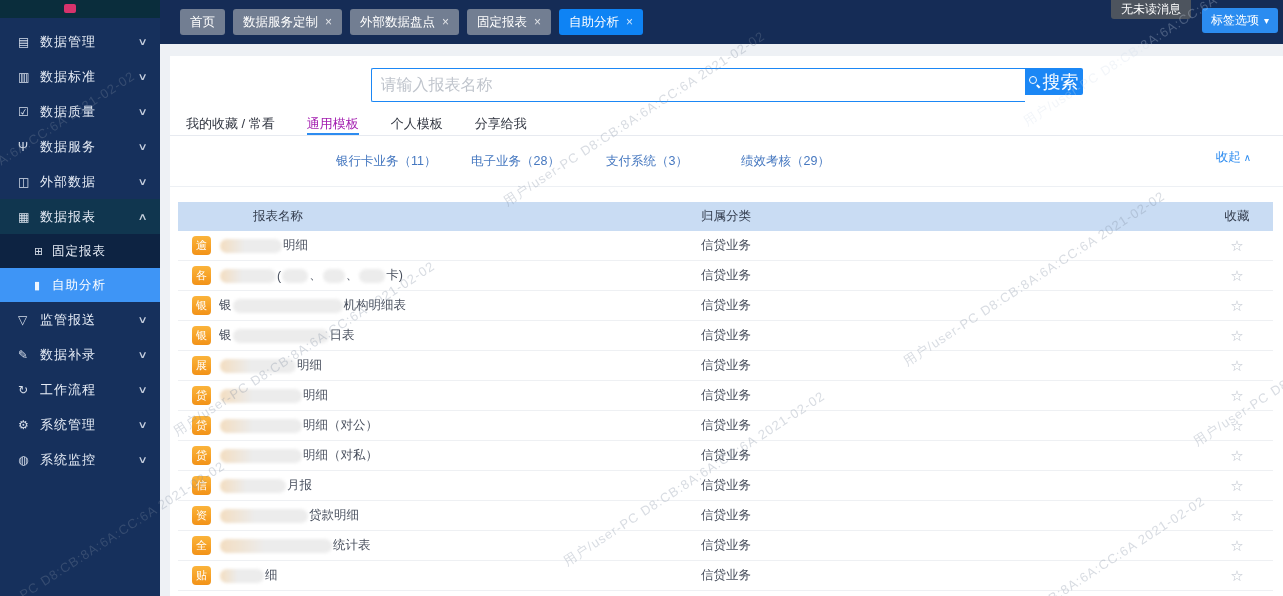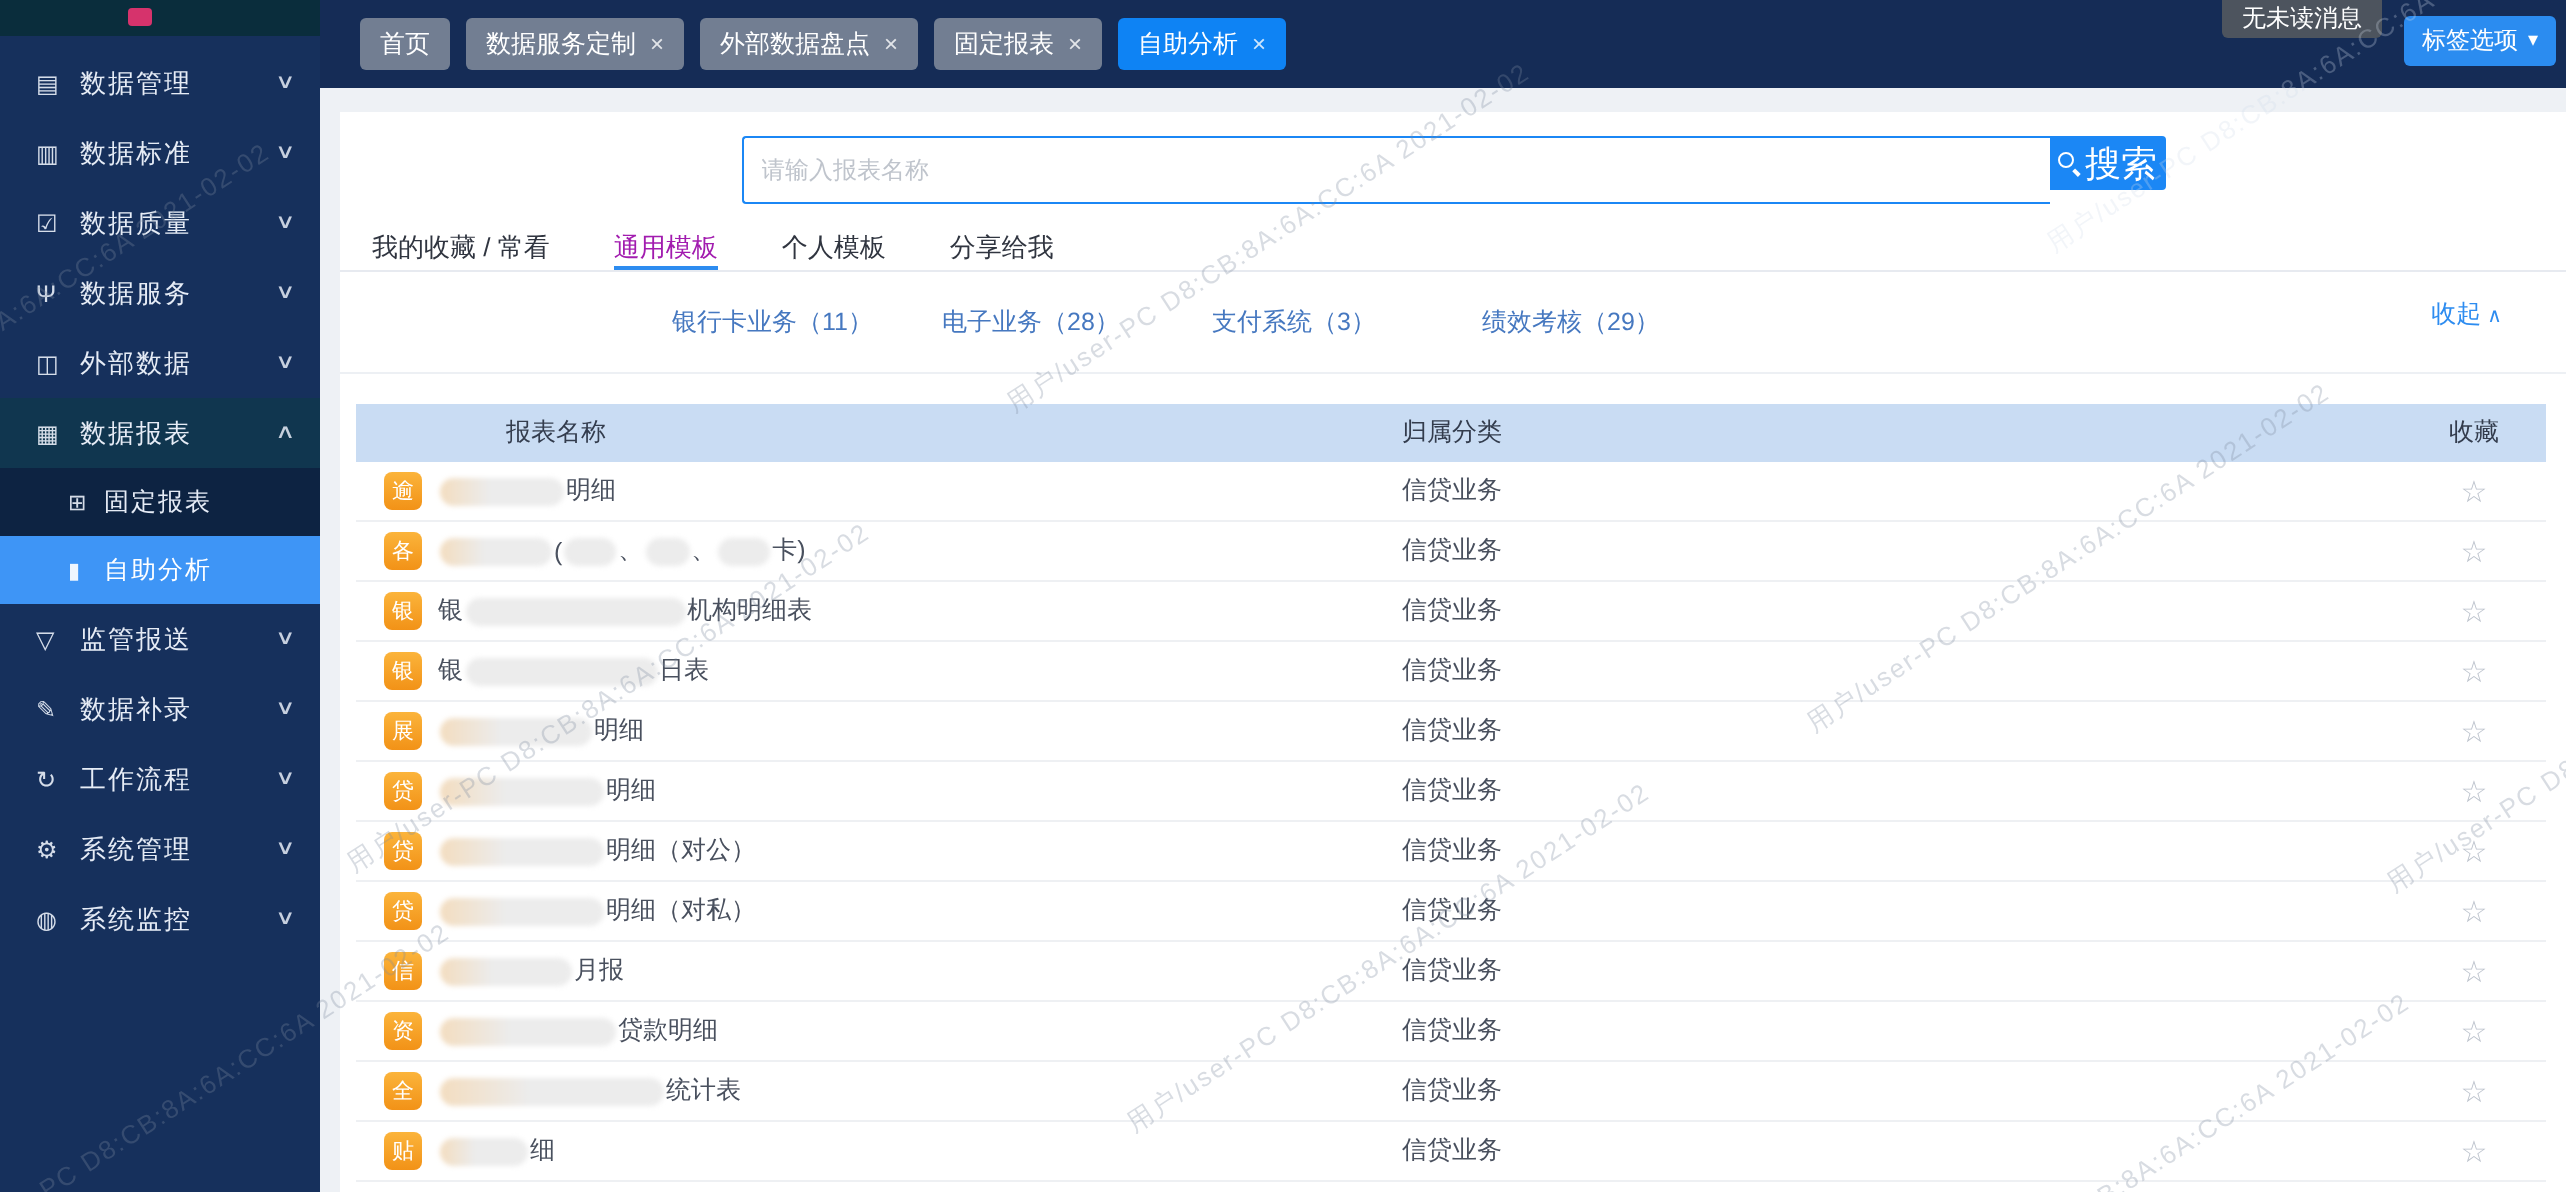--- a/index.html
+++ b/index.html
@@ -36,21 +36,21 @@
   .tag-btn { position:absolute; right:5px; top:8px; height:25px; display:flex; align-items:center;
     padding:0 9px; background:#2b8cf0; color:#fff; font-size:12px; border-radius:3px; cursor:pointer; }
   .tag-btn .caret { margin-left:5px; font-size:10px; }
 
   
   .panel { position:absolute; left:170px; top:56px; width:1113px; height:560px; background:#fff; z-index:3; }
 
   .search-row { display:flex; justify-content:center; padding-top:12px; }
   .search-wrap { display:flex; width:712px; height:27px; }
   .search-input { flex:1; border:1px solid #1b87f5; border-right:none; border-radius:2px 0 0 2px;
-    padding:16px 9px; font-size:12px; color:#7f1d1d; outline:none; font-family:inherit; }
+    padding:16px 9px; font-size:16px; color:#7f1d1d; outline:none; font-family:inherit; }
   .search-input::placeholder { color:#bfc4cc; }
   .search-btn { width:58px; background:#1b87f5; color:#fff; font-size:18px; border:none;
     border-radius:0 2px 2px 0; display:flex; align-items:center; justify-content:center; cursor:pointer; }
   .mag { position:relative; width:11px; height:11px; margin-right:3px; flex:none; }
   .mag::before { content:""; position:absolute; left:0; top:0; width:6px; height:6px;
     border:1.5px solid #fff; border-radius:50%; }
   .mag::after { content:""; position:absolute; left:8px; top:8px; width:4px; height:1.5px;
     background:#fff; transform:rotate(45deg); transform-origin:left center; }
 
   .tpl-tabs { display:flex; align-items:flex-end; height:32px; margin-top:9px; padding:0 16px;

